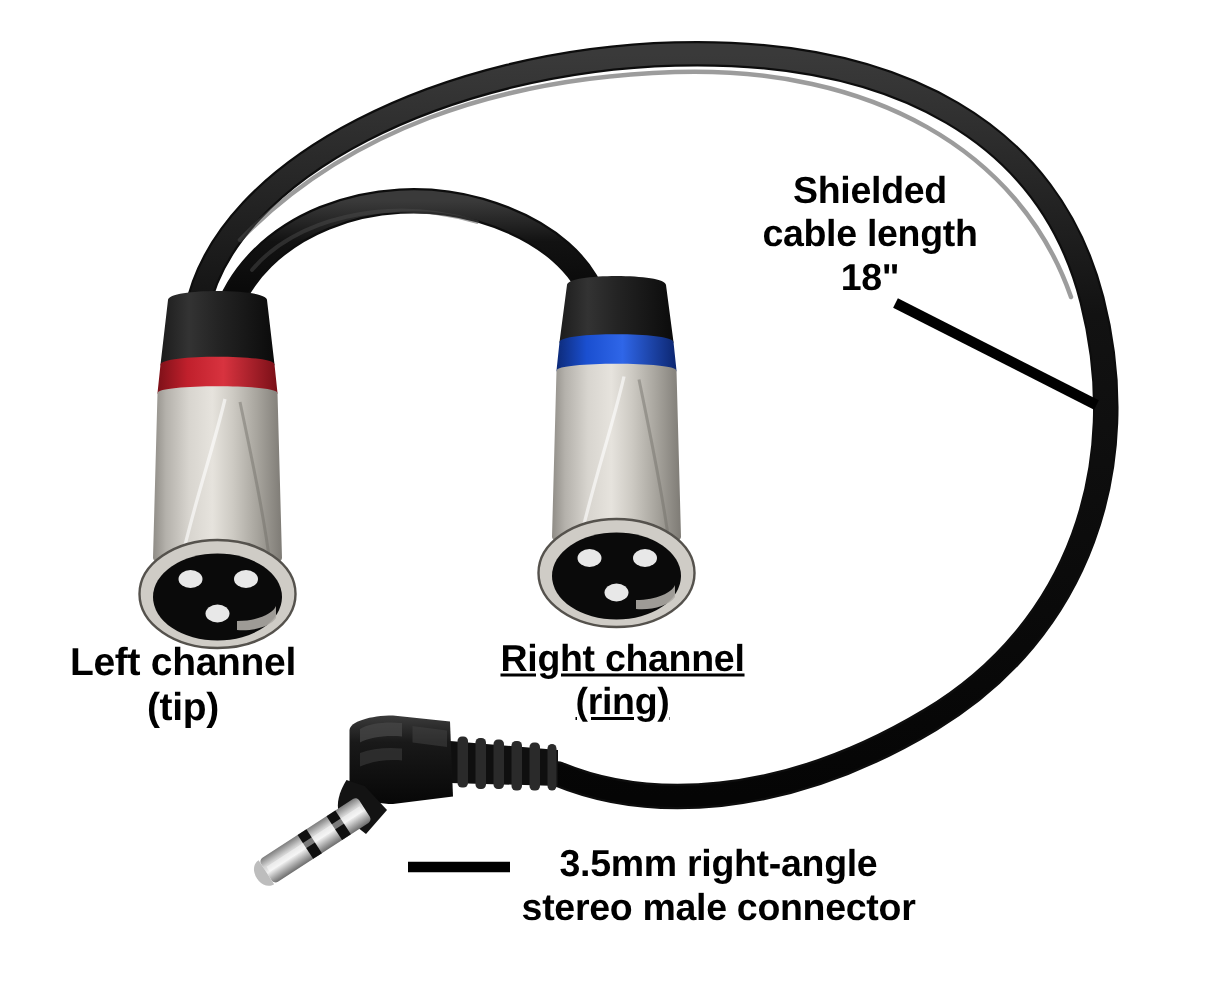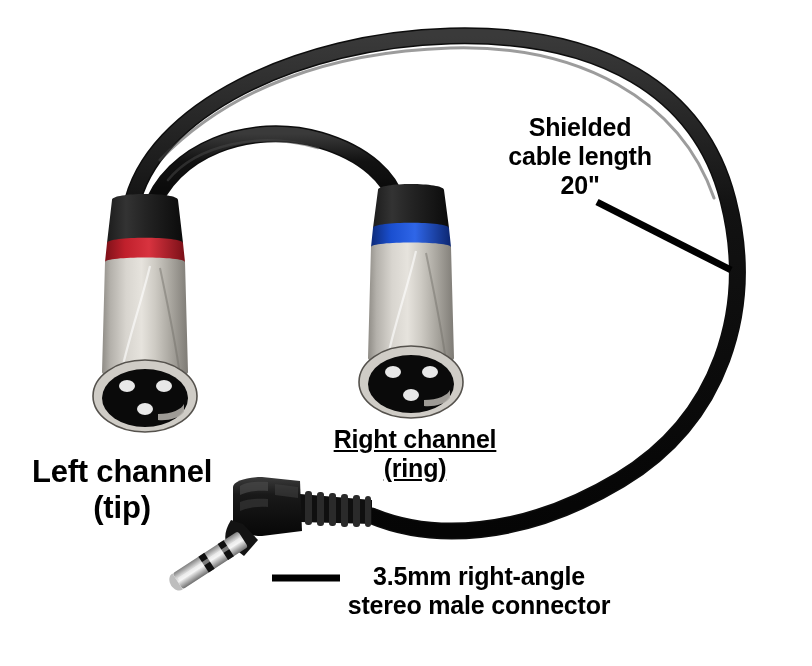--- a/index.html
+++ b/index.html
@@ -35,23 +35,23 @@
     letter-spacing: -0.2px;
   }
   #label-cable-length {
     left: 480px;
     top: 113px;
     width: 200px;
     font-size: 25px;
   }
   #label-left-channel {
     left: 7px;
-    top: 454px;
+    top: 426px;
     width: 230px;
-    font-size: 31px;
+    font-size: 26px;
   }
   #label-right-channel {
     left: 300px;
     top: 425px;
     width: 230px;
     font-size: 25px;
     text-decoration: underline;
   }
   #label-connector {
     left: 345px;
@@ -238,21 +238,21 @@
         <rect x="-3" y="2" width="4" height="74" fill="#ffffff" opacity="0.45"></rect>
       </g>
     </g>
 
     <line x1="597" y1="202" x2="731" y2="270" stroke="#000000" stroke-width="7" stroke-linecap="butt"></line>
     <line x1="272" y1="578" x2="340" y2="578" stroke="#000000" stroke-width="7" stroke-linecap="butt"></line>
   </svg>
 
   <div class="annotation" id="label-cable-length">Shielded
 cable length
-20"</div>
+18"</div>
 
   <div class="annotation" id="label-left-channel">Left channel
 (tip)</div>
 
   <div class="annotation" id="label-right-channel">Right channel
 (ring)</div>
 
   <div class="annotation" id="label-connector">3.5mm right-angle
 stereo male connector</div>
 

